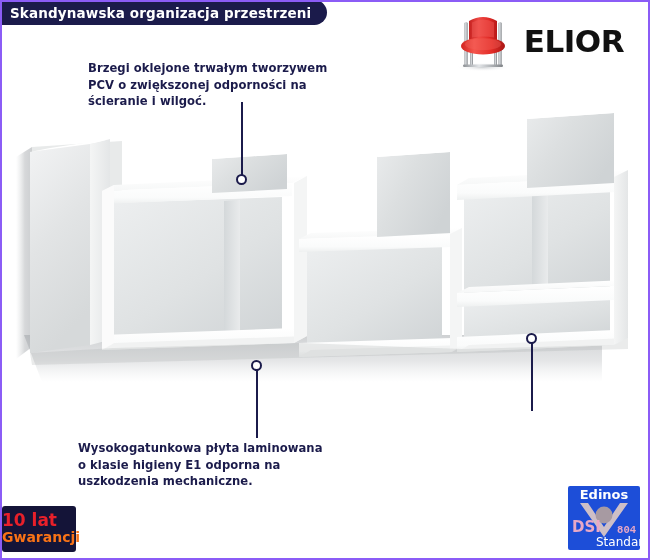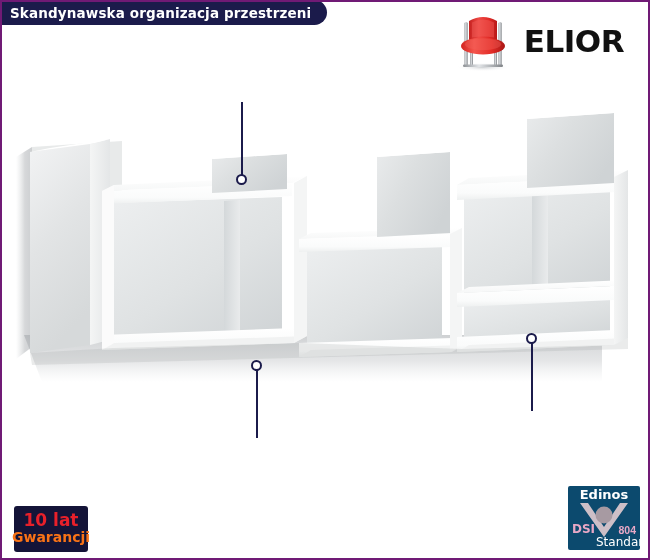--- a/index.html
+++ b/index.html
@@ -11,21 +11,21 @@
     font-family: "DejaVu Sans", sans-serif;
   }
 
   #infographic {
     position: relative;
     width: 650px;
     height: 560px;
     background: #ffffff;
     overflow: hidden;
     box-sizing: border-box;
-    border: 2px solid #701a75;
+    border: 2px solid #8b5cf6;
   }
 
   
   .header-banner {
     position: absolute;
     left: -14px;
     top: -2px;
     height: 25px;
     padding: 0 16px 0 22px;
     background: #1b1b4b;
@@ -108,29 +108,29 @@
     height: 11px;
     border: 2.2px solid #1b1b4b;
     border-radius: 50%;
     background: #ffffff;
     box-sizing: border-box;
   }
 
   
   .warranty-badge {
     position: absolute;
-    left: 12px;
+    left: 0;
     bottom: 6px;
     width: 74px;
     height: 46px;
     background: #141438;
     border-radius: 3px;
     display: flex;
     flex-direction: column;
-    align-items: center;
+    align-items: flex-start;
     justify-content: center;
     z-index: 7;
   }
   .warranty-years {
     color: #e8202a;
     font-size: 17px;
     font-weight: bold;
     line-height: 1.05;
     font-family: "DejaVu Sans", sans-serif;
   }
@@ -141,21 +141,21 @@
     line-height: 1.1;
     font-family: "DejaVu Sans", sans-serif;
   }
 
   .edinos-badge {
     position: absolute;
     right: 8px;
     bottom: 8px;
     width: 72px;
     height: 64px;
-    background: #0c4a6e;
+    background: #1d4ed8;
     border-radius: 2px;
     z-index: 7;
     overflow: hidden;
   }
   .edinos-title {
     position: absolute;
     top: 1px;
     left: 0;
     right: 0;
     text-align: center;
@@ -169,32 +169,32 @@
     top: 15px;
     left: 8px;
     width: 56px;
     height: 38px;
   }
   .edinos-dsi {
     position: absolute;
     bottom: 14px;
     left: 4px;
     color: #e8a8c6;
-    font-size: 12px;
+    font-size: 15px;
     font-weight: bold;
     font-family: "DejaVu Sans", sans-serif;
   }
   .edinos-num {
     position: absolute;
     bottom: 14px;
     right: 4px;
     color: #e8a8c6;
     font-size: 10.5px;
     font-weight: bold;
-    font-family: Liberation Sans, sans-serif;
+    font-family: Liberation Mono, monospace;
   }
   .edinos-standards {
     position: absolute;
     bottom: 1px;
     left: 0;
     right: 0;
     text-align: right;
     color: #ffffff;
     font-size: 12px;
     font-weight: normal;
@@ -364,21 +364,31 @@
   <div class="callout-leader">
     <div class="leader-line" style="left:254px; top:368px; height:68px;"></div>
     <div class="leader-dot" style="left:249px; top:358px;"></div>
   </div>
 
   <div class="callout-leader">
     <div class="leader-line" style="left:529px; top:341px; height:68px;"></div>
     <div class="leader-dot" style="left:524px; top:331px;"></div>
   </div>
 
-
+  <div class="callout" style="left:86px; top:58px; width:300px;">
+    <div class="callout-text">Brzegi oklejone trwałym tworzywem
+PCV o zwiększonej odporności na
+ścieranie i wilgoć.</div>
+  </div>
+
+  <div class="callout" style="left:76px; top:438px; width:320px;">
+    <div class="callout-text">Wysokogatunkowa płyta laminowana
+o klasie higieny E1 odporna na
+uszkodzenia mechaniczne.</div>
+  </div>
 
 
   <div class="warranty-badge">
     <span class="warranty-years">10 lat</span>
     <span class="warranty-word">Gwarancji</span>
   </div>
 
   <div class="edinos-badge">
     <span class="edinos-title">Edinos</span>
     <div class="edinos-mark">

